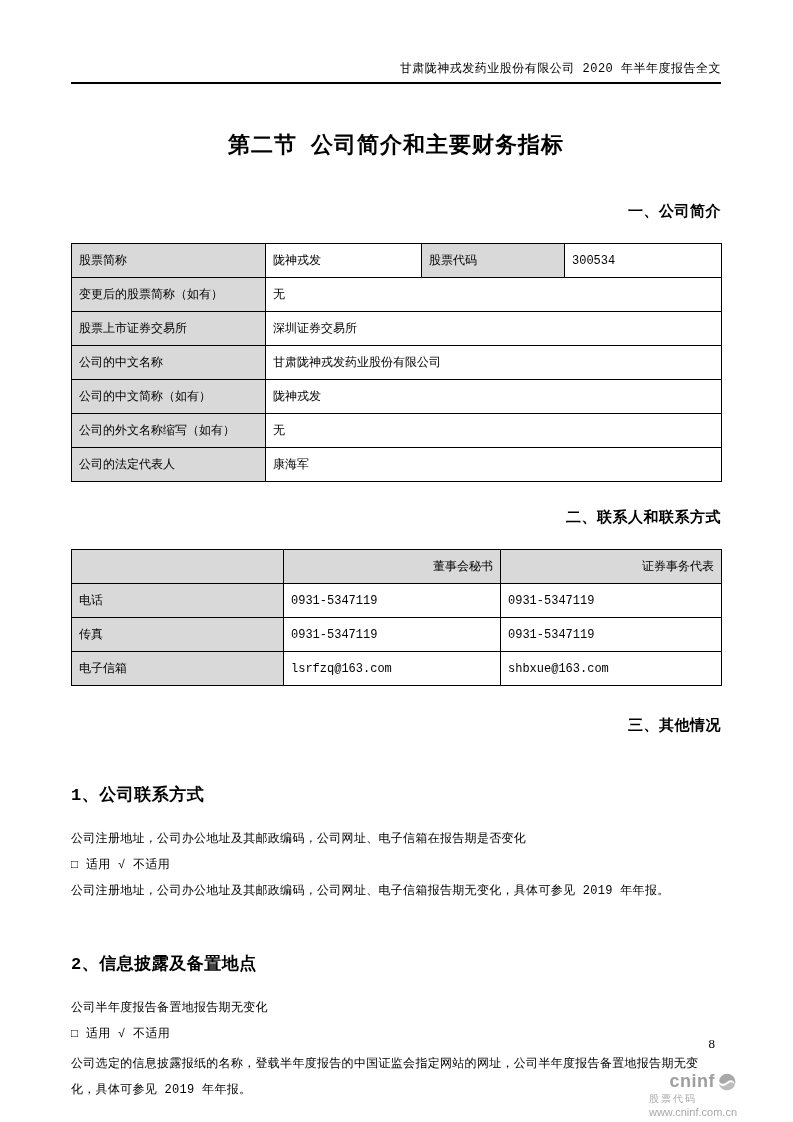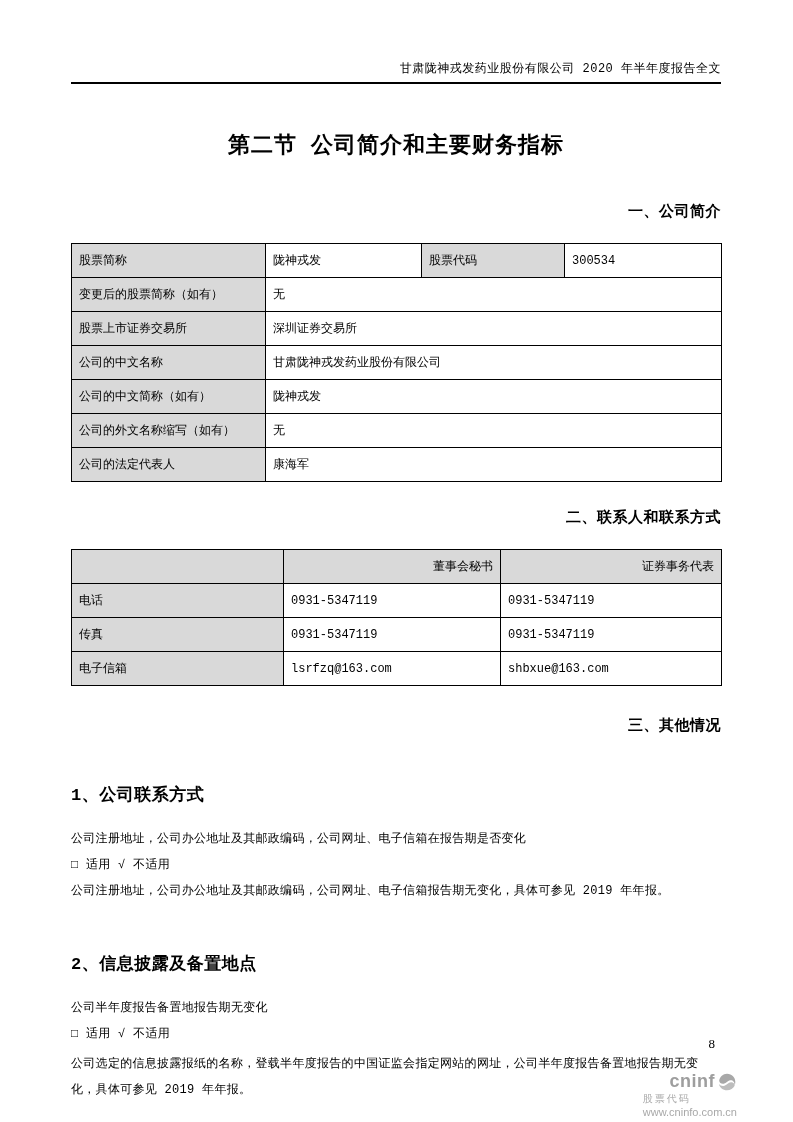--- a/index.html
+++ b/index.html
@@ -220,15 +220,15 @@
     <div class="wm-brand-row">
       <span class="wm-brand">cninf</span>
       <span class="wm-icon">
         <svg viewBox="0 0 24 24" width="20" height="20">
           <path d="M12 2 C18 2 22 6.5 22 12 C22 13.5 21.6 15 21 16 C21.4 12 19 9.5 15.5 10 C12.5 10.5 11.5 13.5 8 14 C5 14.4 3 12.8 2.6 10.5 C3.4 5.6 7.2 2 12 2 Z" fill="#a8a8a8"></path>
           <path d="M12 22 C7 22 3.2 18.8 2.3 14.5 C3.8 16.4 6.3 17.2 9 16.5 C12.3 15.6 13.3 12.6 16.8 12.4 C19.6 12.3 21.3 14.2 21.2 16.6 C19.6 19.8 16.1 22 12 22 Z" fill="#bdbdbd"></path>
         </svg>
       </span>
     </div>
     <div class="wm-cn">股票代码</div>
-    <div class="wm-url">www.cninfo.com.cn</div>
+    <div class="wm-url">www.cninf.com.cn</div>
   </div>
 </div>
 
 </body></html>

